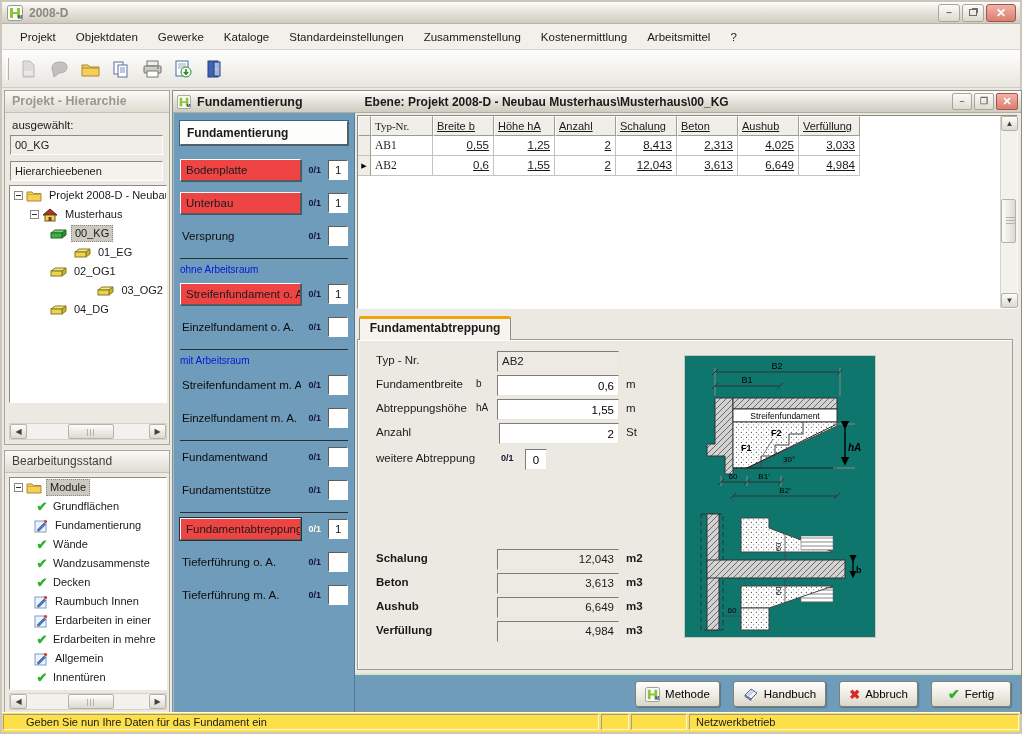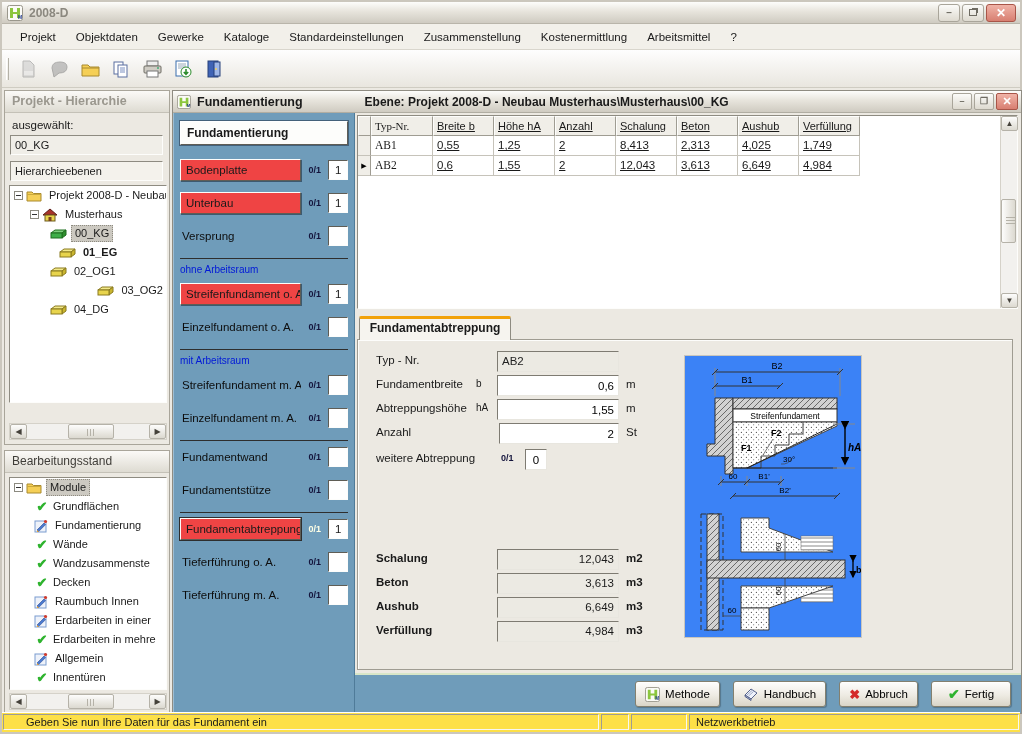--- a/index.html
+++ b/index.html
@@ -104,21 +104,21 @@
   
   .mright { position:absolute; left:182px; right:0; top:0; bottom:0; background:#ece9e2; }
   .tablewrap { position:absolute; left:2px; top:2px; right:3px; height:194px; background:#fff;
     border:1px solid; border-color:#8e8b81 #fdfdfb #fdfdfb #8e8b81; }
   .tgrid { position:absolute; left:0; top:0; right:17px; bottom:0; overflow:hidden; }
   .thead { display:flex; height:20px; }
   .th { background:#f0eee8; border:1px solid; border-color:#fdfdfb #9f9c92 #9f9c92 #fdfdfb; font-size:11px;
     line-height:18px; padding-left:3px; overflow:hidden; white-space:nowrap; }
   .tr { display:flex; height:20px; }
   .td { border-right:1px solid #c6c3ba; border-bottom:1px solid #c6c3ba; font-size:11.5px; line-height:19px;
-    padding:0 4px; overflow:hidden; white-space:nowrap; }
+    padding:0 4px; text-align:right; overflow:hidden; white-space:nowrap; }
   .td.left { text-align:left; }
   .selcol { width:13px; flex:none; background:#f0eee8; border-right:1px solid #9f9c92; border-bottom:1px solid #c6c3ba;
     text-align:center; font-size:7px; line-height:19px; color:#000; }
   .selcol.h { border:1px solid; border-color:#fdfdfb #9f9c92 #9f9c92 #fdfdfb; }
   .c0{width:62px;flex:none;font-family:Liberation Serif, serif;} .c{width:61px;flex:none;text-decoration:underline;}
 
   .tab { position:absolute; left:4px; top:203px; width:152px; height:24px; background:#f6f4ef;
     border:1px solid #8e8b81; border-bottom:none; border-top:3px solid #f2a20a; border-radius:2px 2px 0 0;
     font-weight:bold; font-size:12px; line-height:19px; text-align:center; z-index:2; }
   .groupbox { position:absolute; left:2px; top:226px; right:8px; height:331px; background:#ece9e2;
@@ -129,21 +129,21 @@
   .ffield { position:absolute; left:139px; width:122px; height:21px; background:#fff;
     border:1px solid; border-color:#7e7b72 #e8e6df #e8e6df #7e7b72; text-align:right; padding:0 4px;
     font-size:11.5px; font-family:"Liberation Sans",sans-serif; }
   .ffield.ro { background:#eceae3; text-align:left; color:#222; line-height:19px; }
   .ffield.resf { background:#eceae3; text-align:right; line-height:19px; }
   .ffield.tiny { left:167px; width:22px; text-align:center; }
   .funit { position:absolute; left:268px; font-size:11.5px; }
   .funit.b { font-weight:bold; }
   .flabel.b { font-weight:bold; }
 
-  .diagrambox { position:absolute; left:326px; top:15px; width:178px; height:283px; background:#3b82f6; border:1px solid #c9c6bd; }
+  .diagrambox { position:absolute; left:326px; top:15px; width:192px; height:283px; background:#0f766e; border:1px solid #c9c6bd; }
 
   .btnstrip { position:absolute; left:0; right:0; bottom:0; height:40px; background:#6f9cba;
     border-top:2px solid #d8e6c8; display:flex; justify-content:flex-end; align-items:center; padding-right:10px; gap:13px; }
   .xpbtn { height:26px; min-width:76px; border:1px solid #83806f; border-radius:3px;
     background:linear-gradient(#fefefd,#eeebe3 55%,#d9d5c8); box-shadow:inset 0 1px 0 #fff,1px 1px 1px rgba(0,0,0,.25);
     font-size:11.5px; display:flex; align-items:center; justify-content:center; gap:5px; padding:0 9px; }
   .xmark { color:#d42a2a; font-weight:bold; font-size:13px; }
   .checkmark { color:#2eb32e; font-weight:bold; font-size:14px; }
   .chk { color:#2eb32e; font-weight:bold; font-size:13px; width:16px; text-align:center; }
 
@@ -255,21 +255,21 @@
         <span class="lbl">Musterhaus</span>
       </div>
       <div class="trow" style="padding-left:40px;">
         <svg class="ticn" width="17" height="12" viewBox="0 0 17 12">
             <polygon points="1,5 5,2 16,2 12,5" fill="#7fd07f" stroke="#1e6e1e"></polygon>
             <polygon points="12,5 16,2 16,7 12,10" fill="#2f8f2f" stroke="#1e6e1e"></polygon>
             <rect x="1" y="5" width="11" height="5" fill="#3fae49" stroke="#1e6e1e"></rect>
           </svg>
         <span class="lbl sel">00_KG</span>
       </div>
-      <div class="trow" style="padding-left:49px;font-weight:bold;">
+      <div class="trow" style="padding-left:64px;">
         <svg class="ticn" width="17" height="12" viewBox="0 0 17 12">
             <polygon points="1,5 5,2 16,2 12,5" fill="#f3e98a" stroke="#8a7a1e"></polygon>
             <polygon points="12,5 16,2 16,7 12,10" fill="#c9b52e" stroke="#8a7a1e"></polygon>
             <rect x="1" y="5" width="11" height="5" fill="#e8d44d" stroke="#8a7a1e"></rect>
           </svg>
         <span class="lbl">01_EG</span>
       </div>
       <div class="trow" style="padding-left:40px;">
         <svg class="ticn" width="17" height="12" viewBox="0 0 17 12">
             <polygon points="1,5 5,2 16,2 12,5" fill="#f3e98a" stroke="#8a7a1e"></polygon>
@@ -503,21 +503,21 @@
             </div>
             <div class="tr">
               <span class="selcol"></span>
               <span class="td left c0">AB1</span>
               <span class="td c">0,55</span>
               <span class="td c">1,25</span>
               <span class="td c">2</span>
               <span class="td c">8,413</span>
               <span class="td c">2,313</span>
               <span class="td c">4,025</span>
-              <span class="td c">1,749</span>
+              <span class="td c">3,033</span>
             </div>
             <div class="tr">
               <span class="selcol">▶</span>
               <span class="td left c0">AB2</span>
               <span class="td c">0,6</span>
               <span class="td c">1,55</span>
               <span class="td c">2</span>
               <span class="td c">12,043</span>
               <span class="td c">3,613</span>
               <span class="td c">6,649</span>

